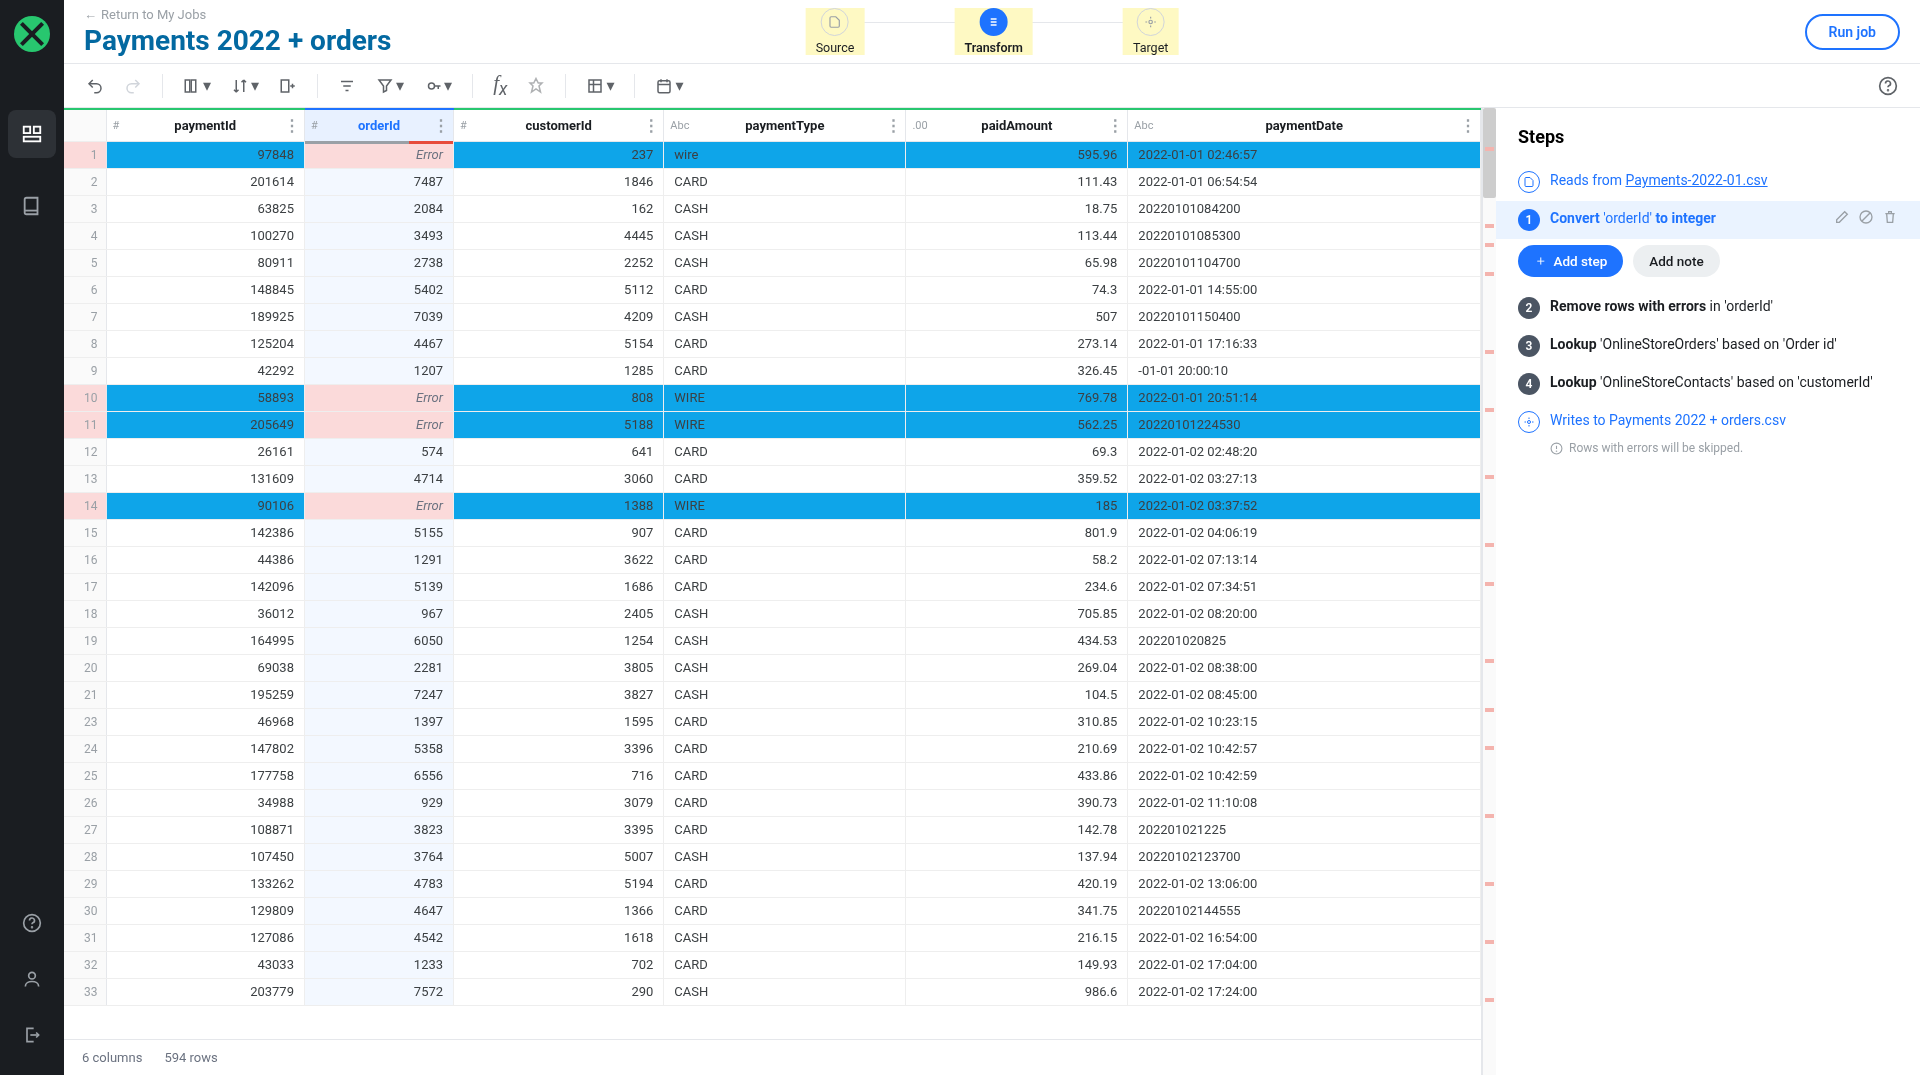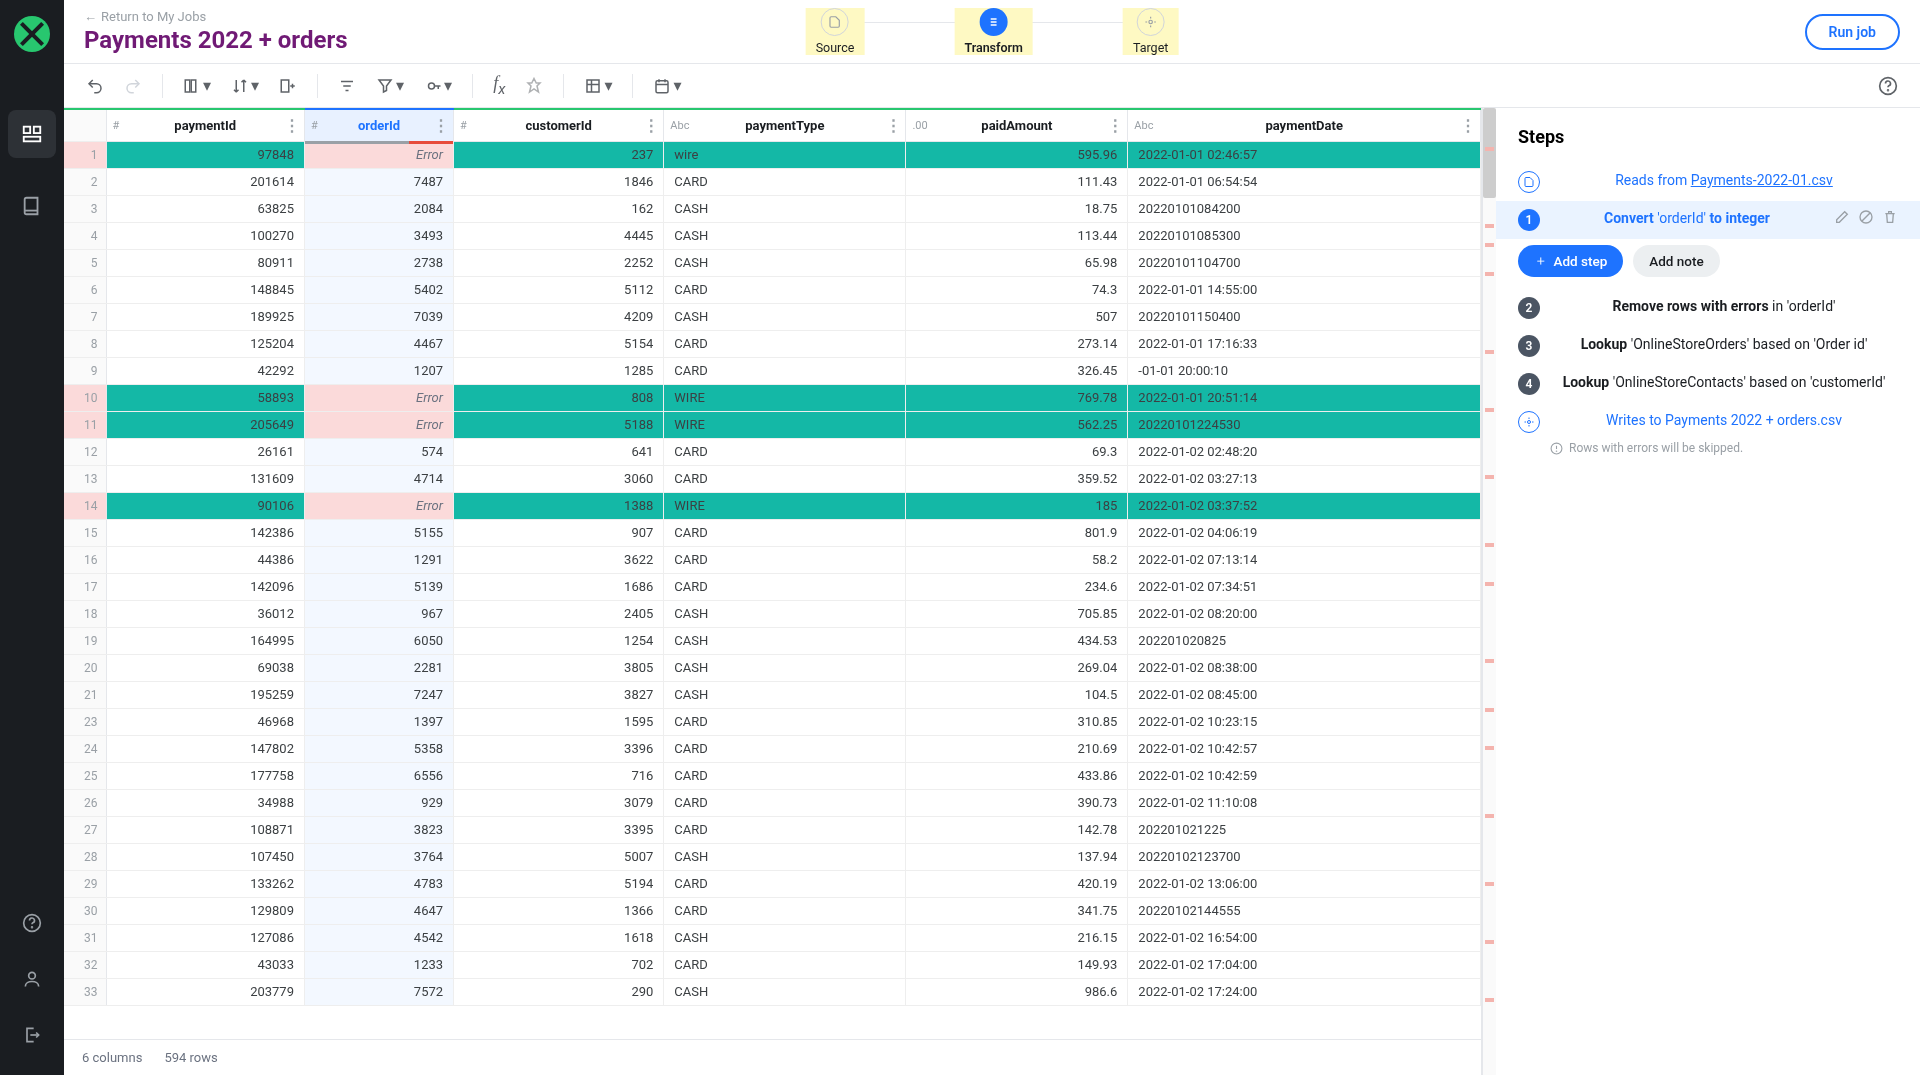--- a/index.html
+++ b/index.html
@@ -17,21 +17,21 @@
 .side-icon.active { background: #2d3136; color: #fff; }
 .sidebar-bottom { margin-top: auto; margin-bottom: 16px; display: flex; flex-direction: column; gap: 8px; }
 
 
 .main { flex: 1; display: flex; flex-direction: column; min-width: 0; }
 
 
 .topbar { height: 64px; border-bottom: 1px solid #e5e7eb; display: flex; align-items: center; padding: 0 20px; position: relative; }
 .breadcrumb { display: flex; flex-direction: column; gap: 2px; }
 .return-link { color: #9aa0a6; font-size: 13px; cursor: pointer; display: flex; align-items: center; gap: 4px; }
-.job-title { font-size: 24px; font-weight: 700; color: #701a75; }
+.job-title { font-size: 28px; font-weight: 700; color: #0369a1; }
 .workflow-tabs { position: absolute; left: 50%; transform: translateX(-50%); display: flex; gap: 90px; align-items: center; }
 .workflow-tabs::before { content: ""; position: absolute; top: 14px; left: 50px; right: 50px; height: 1px; background: #e5e7eb; z-index: 0; }
 .wf-tab { display: flex; flex-direction: column; align-items: center; gap: 4px; z-index: 1; background: #fef9c3; padding: 0 10px; }
 .wf-tab-icon { width: 28px; height: 28px; border-radius: 50%; display: flex; align-items: center; justify-content: center; font-size: 14px; }
 .wf-tab-icon.inactive { border: 1px solid #d1d5db; color: #9aa0a6; }
 .wf-tab-icon.active { background: #1e73ff; color: #fff; }
 .wf-tab-label { font-size: 12.5px; color: #1a1d21; }
 .wf-tab-label.active { font-weight: 600; text-align: center; }
 .run-btn { margin-left: auto; padding: 8px 22px; border: 2px solid #1e73ff; color: #1e73ff; background: #fff; border-radius: 20px; font-weight: 600; font-size: 14px; cursor: pointer; }
 
@@ -51,39 +51,39 @@
 .grid { border-collapse: collapse; width: 100%; font-size: 13px; }
 .rownum-th, .rownum { width: 42px; min-width: 42px; text-align: right; padding-right: 8px; color: #9aa0a6; background: #fafafa; border-right: 1px solid #e5e7eb; border-bottom: 1px solid #eee; font-size: 12px; }
 .rownum-th { height: 32px; border-top: 2px solid #28c76f; }
 th.colhead { height: 32px; border-right: 1px solid #e5e7eb; border-bottom: 1px solid #e5e7eb; border-top: 2px solid #28c76f; padding: 0 8px; position: relative; font-weight: 700; color: #1a1d21; text-align: center; background: #fff; }
 th.colhead.selected { background: #e8f1ff; color: #1e73ff; border-top-color: #1e73ff; }
 .col-type { position: absolute; left: 6px; top: 50%; transform: translateY(-50%); font-size: 11px; color: #9aa0a6; font-weight: 400; }
 .col-menu { position: absolute; right: 4px; top: 50%; transform: translateY(-50%); color: #9aa0a6; cursor: pointer; font-size: 16px; }
 td.cell { height: 27px; border-right: 1px solid #eee; border-bottom: 1px solid #eee; padding: 0 10px; color: #3c4043; white-space: nowrap; }
 td.cell.num { text-align: right; }
 td.cell.sel { background: #f3f8ff; }
-tr.err td.cell { background: #14b8a6; }
+tr.err td.cell { background: #0ea5e9; }
 tr.err .rownum { background: #fbdada; }
 tr.err td.cell.sel { background: #fbdada; }
 td.cell.errval { font-style: italic; color: #6b7280; }
 th.colhead .bar-err { position: absolute; left:0; right:0; bottom:-3px; height:3px; background: linear-gradient(to right, #9aa0a6 70%, #e74c3c 70%); }
 th.colhead.selected .bar-err { background: linear-gradient(to right, #9aa0a6 70%, #e74c3c 70%); }
 
 
 .minimap { width: 14px; background: #fafafa; border-left: 1px solid #e5e7eb; position: relative; }
 .mini-scroll { position:absolute; left:0; right:0; top:0; height: 90px; background: rgba(0,0,0,0.18); border-radius: 2px; }
 .mini-err { position: absolute; left: 2px; right: 2px; height: 4px; background: #f4b4ae; }
 
 
 .statusbar { height: 36px; border-top: 1px solid #e5e7eb; display: flex; align-items: center; padding: 0 18px; gap: 22px; font-size: 13px; color: #6b7280; }
 
 
 .panel { width: 424px; padding: 18px 22px; overflow-y: auto; }
 .panel-title { font-size: 18px; font-weight: 700; margin-bottom: 16px; }
-.step-row { display: flex; gap: 10px; padding: 8px 0; font-size: 14px; align-items: flex-start; position: relative; text-align: center; }
+.step-row { display: flex; gap: 10px; padding: 8px 0; font-size: 14px; align-items: flex-start; position: relative; }
 .step-row.actionable { cursor: pointer; }
 .step-row.selected-step { background: #eaf3ff; margin: 0 -22px; padding: 8px 22px; }
 .step-icon { width: 22px; height: 22px; border-radius: 50%; display: flex; align-items: center; justify-content: center; font-size: 12px; flex-shrink: 0; color: #fff; font-weight: 600; }
 .step-icon.read, .step-icon.write { background: #fff; border: 1.5px solid #1e73ff; color: #1e73ff; }
 .step-icon.num-badge { background: #4b5563; }
 .step-icon.num-badge.sel { background: #1e73ff; }
 .step-text { flex: 1; color: #1a1d21; line-height: 1.4; }
 .step-text b { font-weight: 700; }
 .step-text .link { color: #1e73ff; cursor: pointer; }
 .step-text .link.u { text-decoration: underline; }
@@ -229,21 +229,21 @@
           <span>▾</span>
         </div>
       <div class="tool-btn">
           <svg width="18" height="18" viewBox="0 0 24 24" fill="none" stroke="currentColor" stroke-width="2">
             <path d="M6 12a4 4 0 1 1 8 0 4 4 0 0 1-8 0zM14 12h8M19 12v4"></path>
           </svg>
           <span>▾</span>
         </div>
       <div class="divider-v"></div>
       <div class="tool-btn">
-          <span style="font-style:italic;font-family:serif;font-size:18px;">f<sub>x</sub></span>
+          <span style="font-style:italic;font-family:serif;font-size:21px;">f<sub>x</sub></span>
         </div>
       <div class="tool-btn">
           <svg width="18" height="18" viewBox="0 0 24 24" fill="none" stroke="currentColor" stroke-width="2">
             <path d="M12 2l3 6h5l-4 4 2 8-6-4-6 4 2-8-4-4h5l3-6z" opacity="0.5"></path>
           </svg>
         </div>
       <div class="divider-v"></div>
       <div class="tool-btn">
           <svg width="18" height="18" viewBox="0 0 24 24" fill="none" stroke="currentColor" stroke-width="2">
             <rect x="4" y="4" width="16" height="16"></rect>

